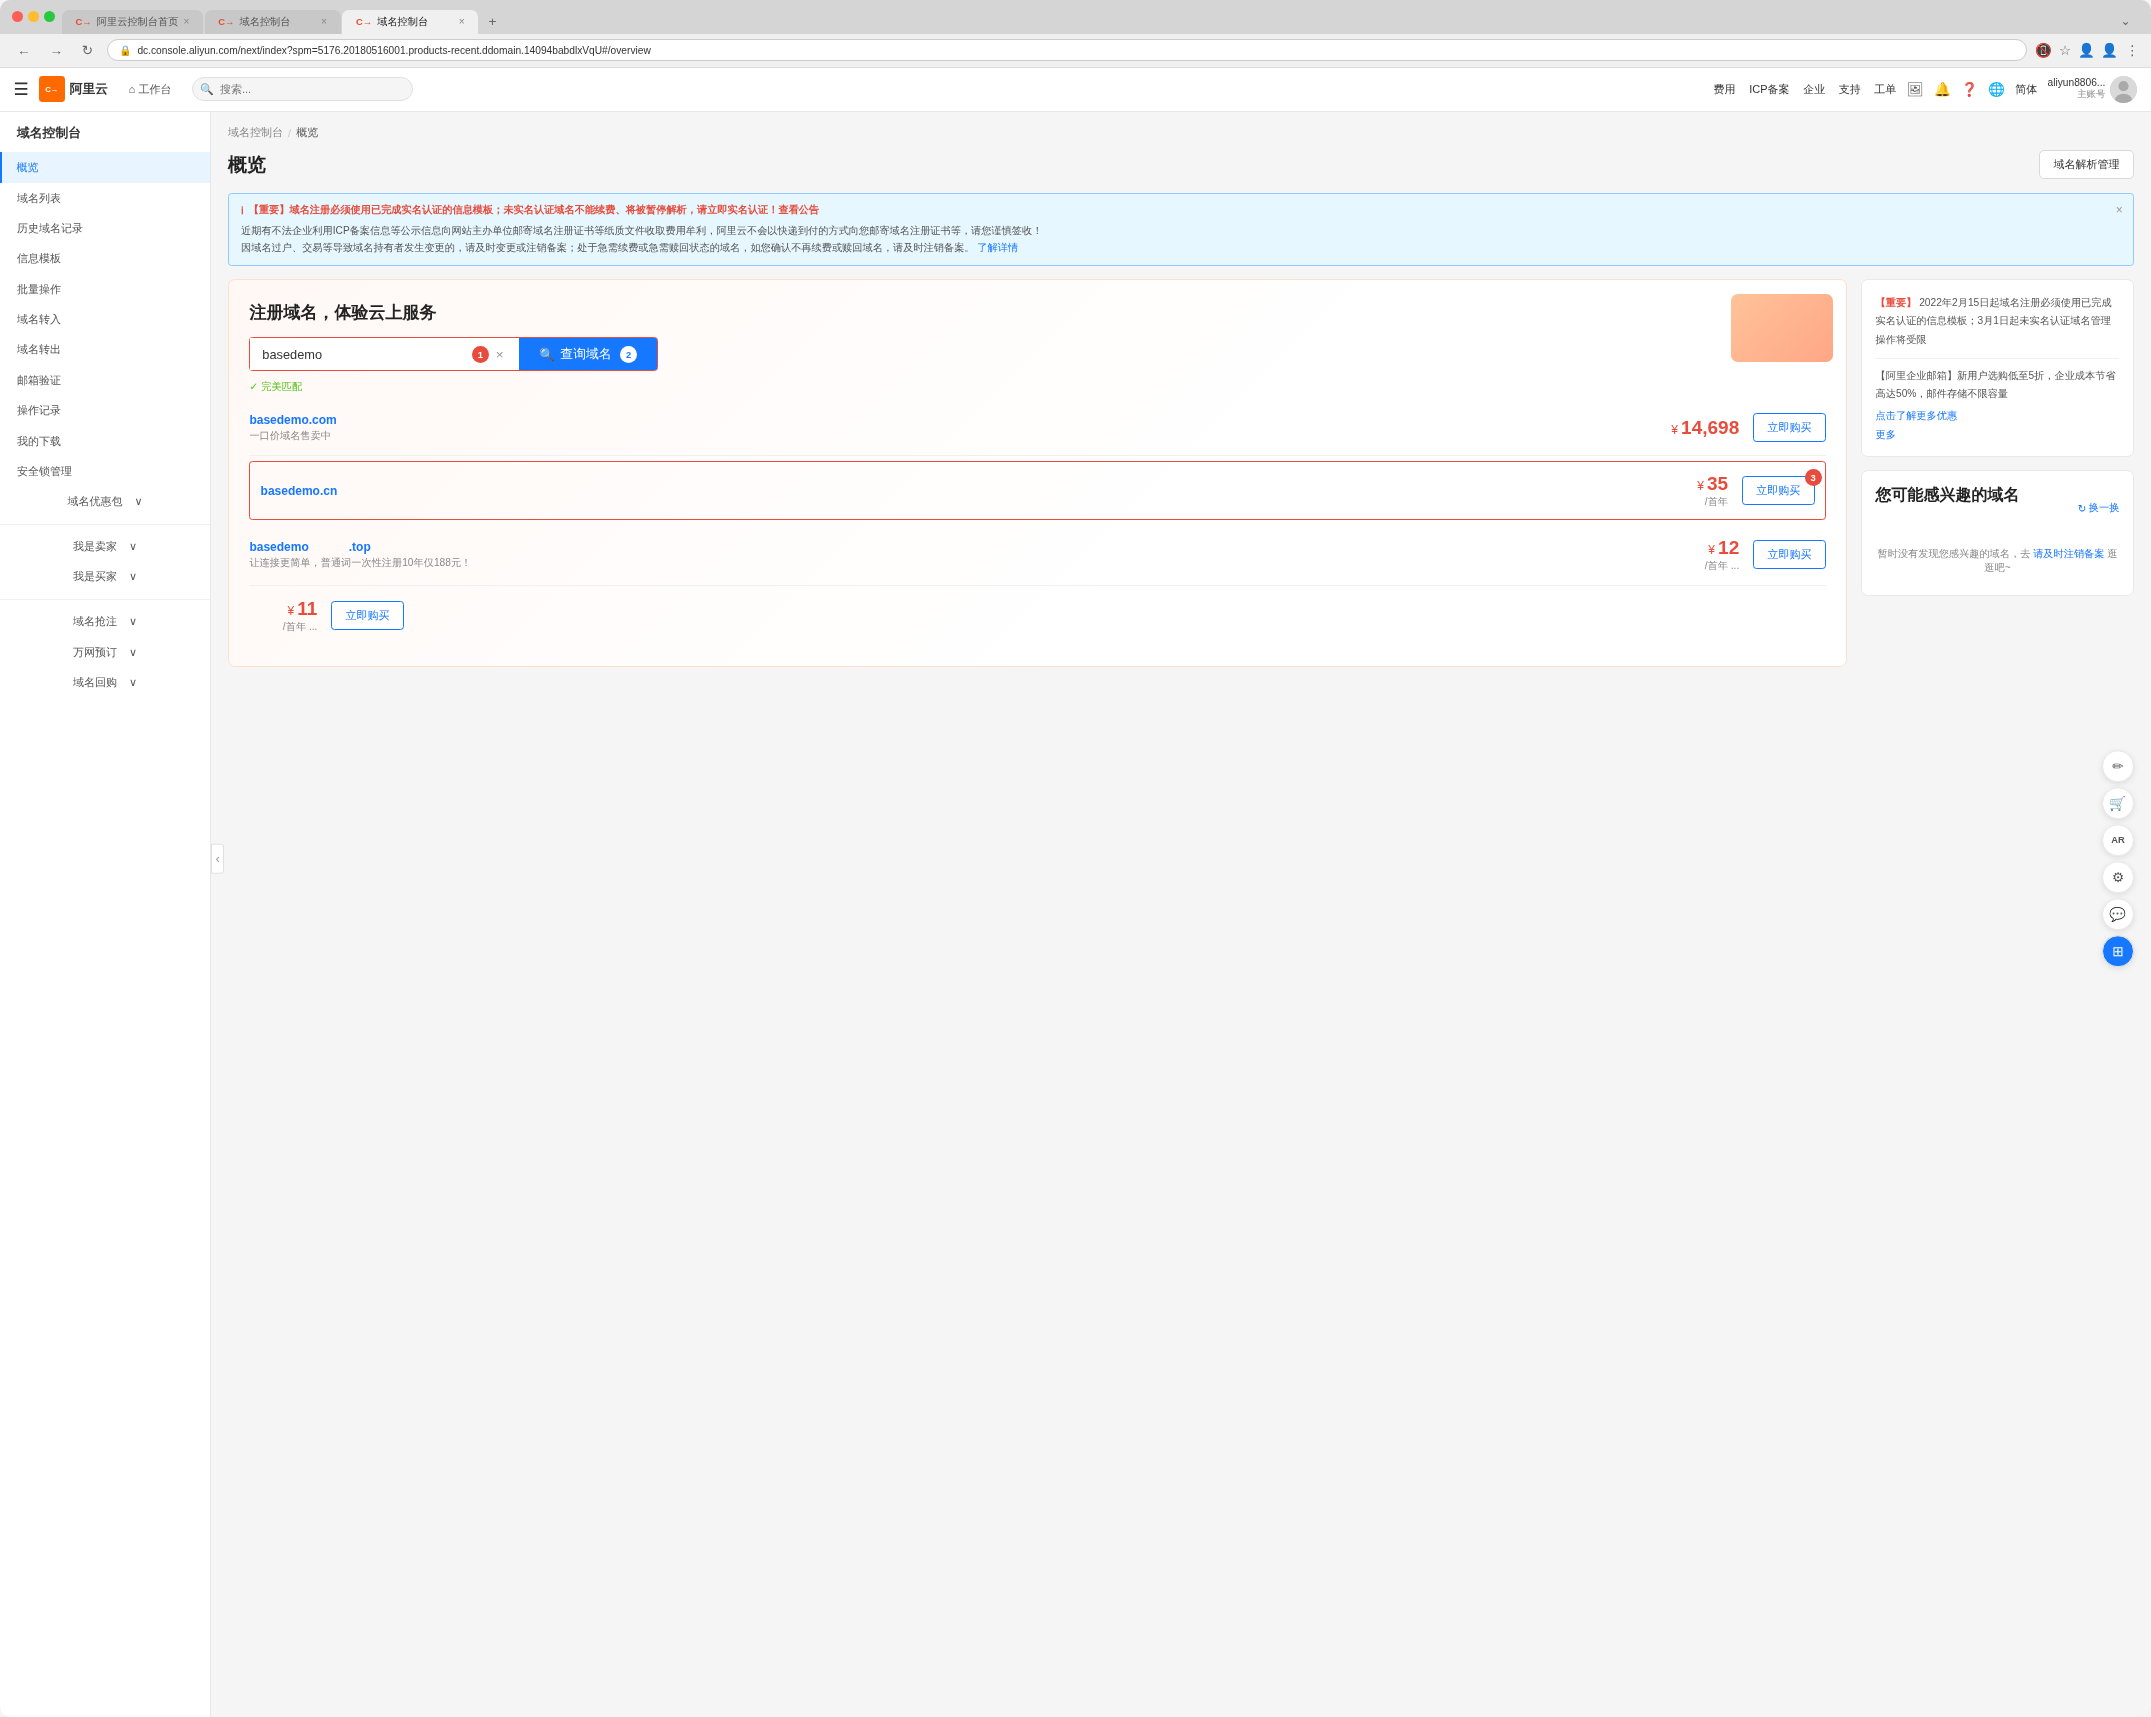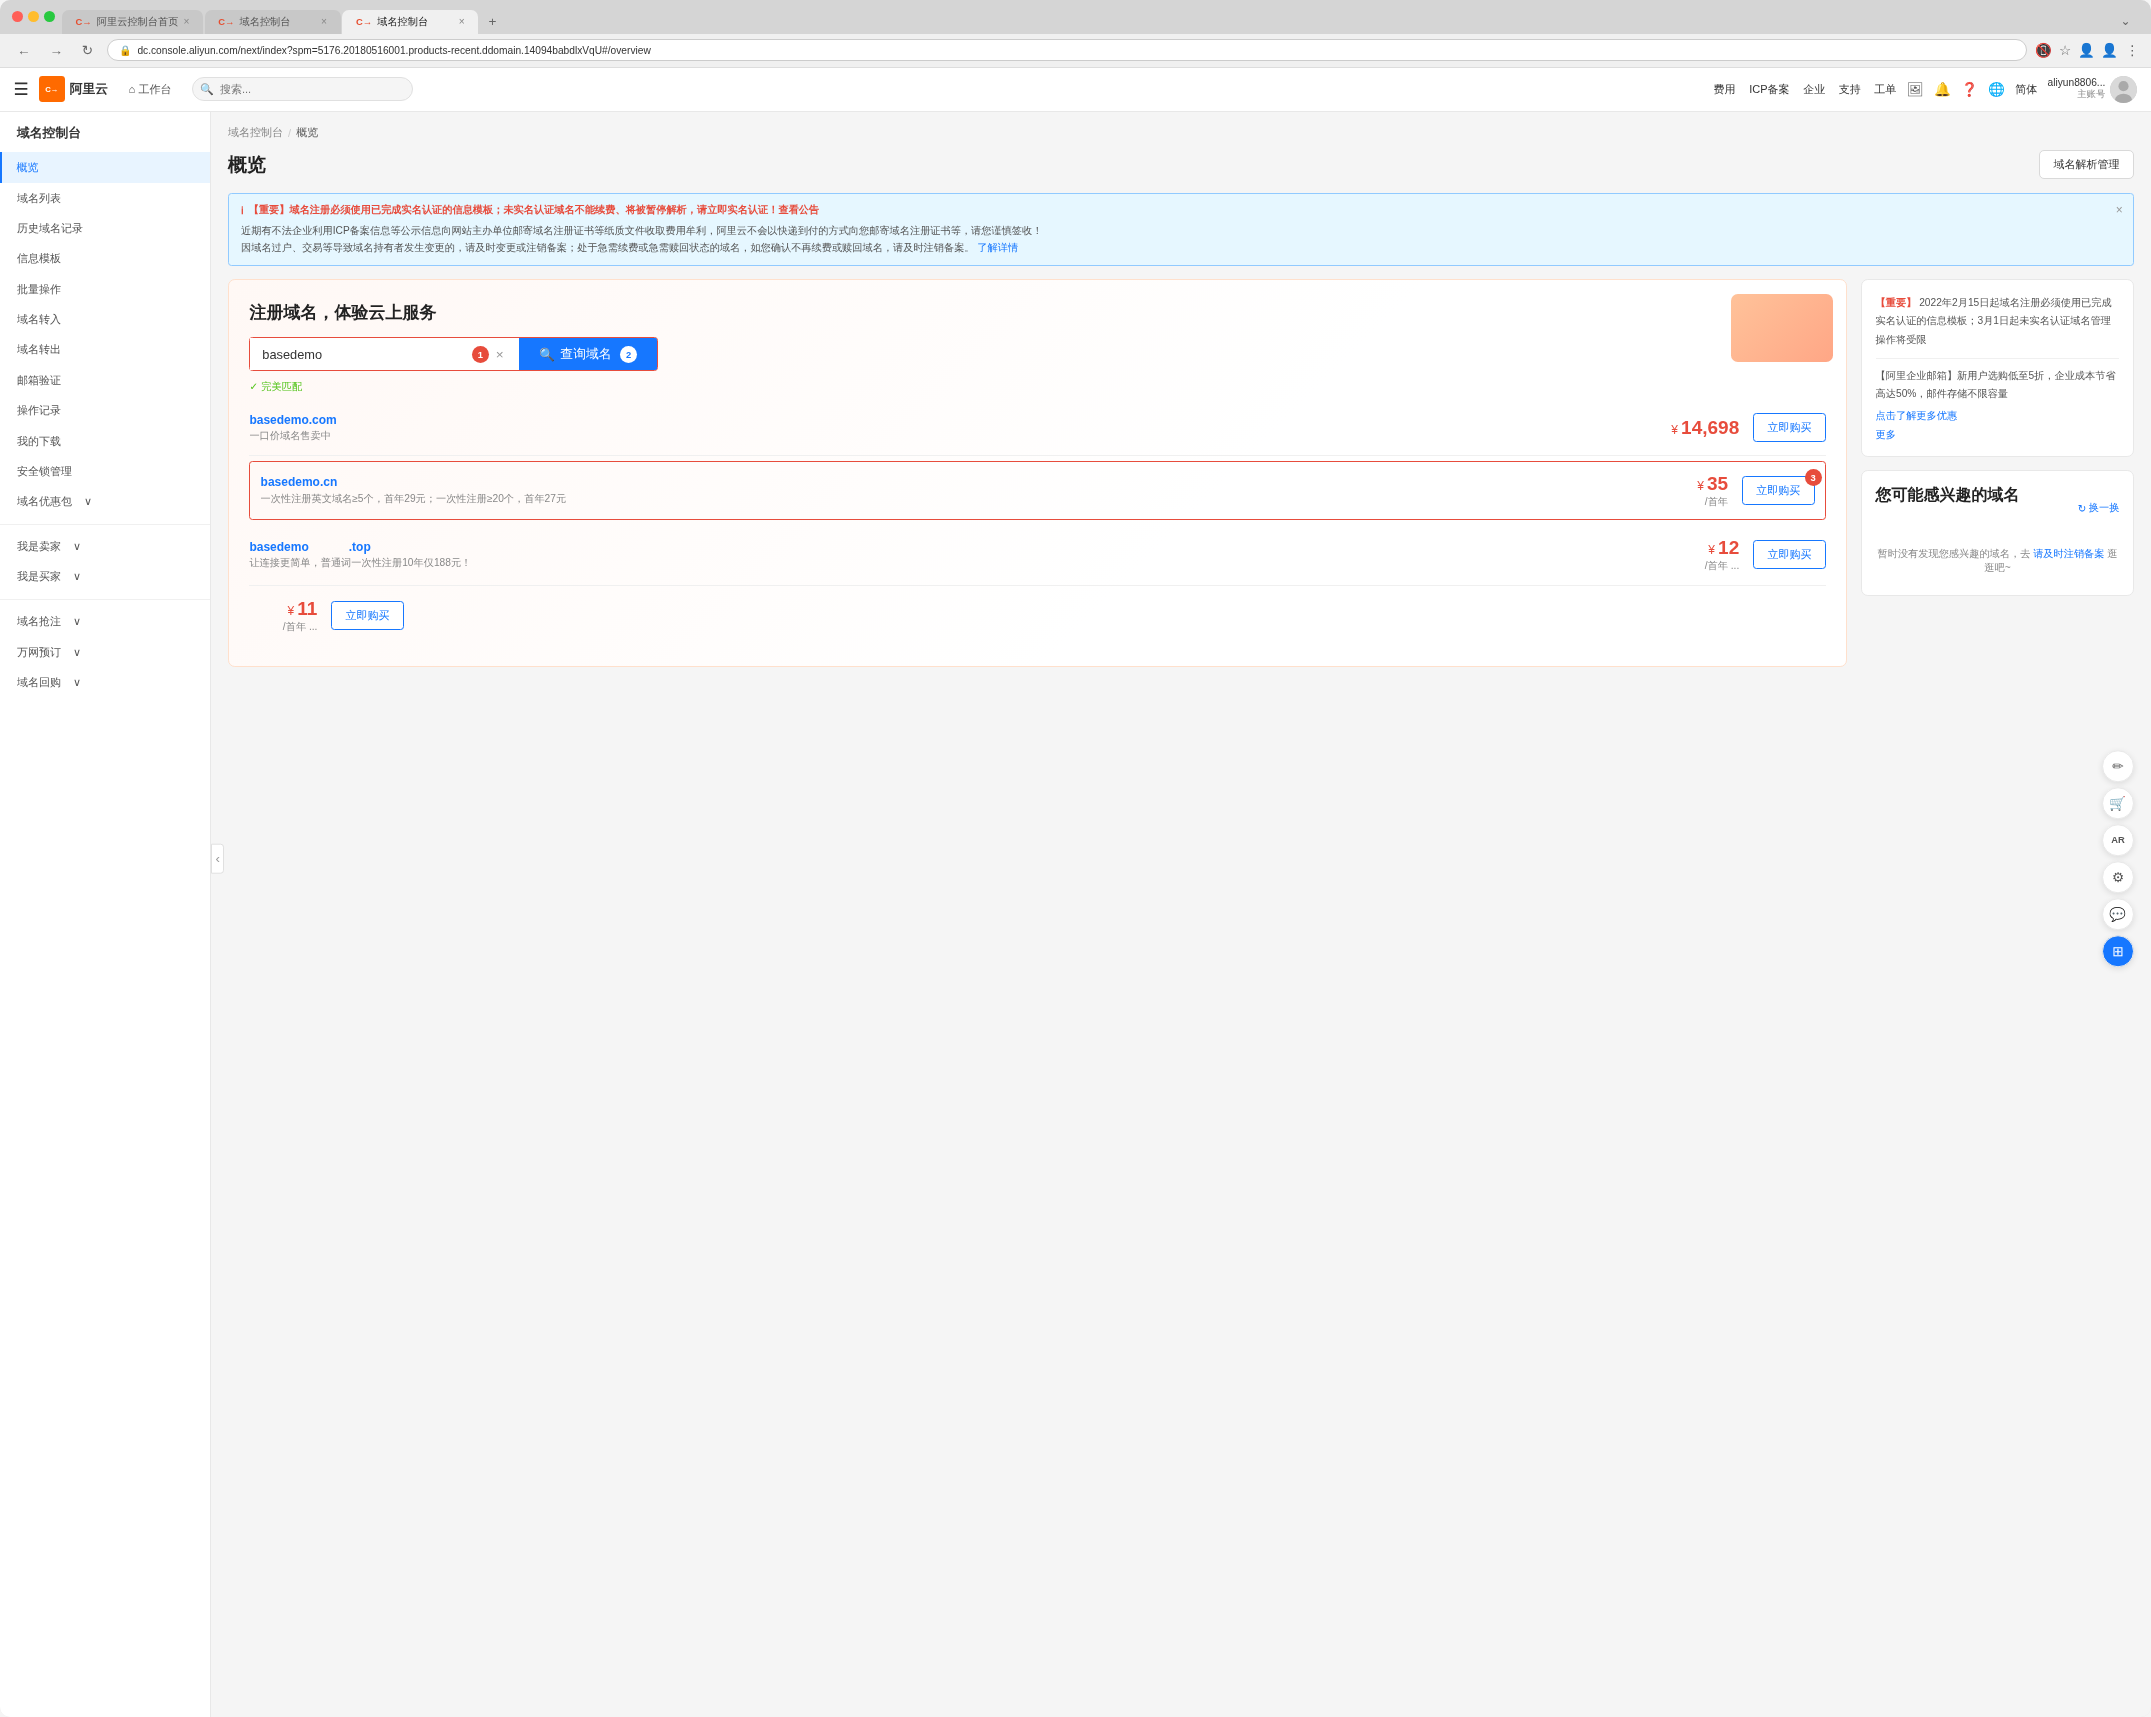--- a/index.html
+++ b/index.html
@@ -47,21 +47,21 @@
 
     
     .main-layout { display: flex; background: #f5f5f5; min-height: calc(100vh - 44px - 68px); }
 
     
     .sidebar { width: 211px; background: white; padding: 13.6px 0; border-right: 0.9px solid #e8e8e8; min-height: 100%; flex-shrink: 0; }
     .sidebar-title { font-size: 12.8px; font-weight: bold; color: #333; padding: 0 17px 10.2px; }
     .sidebar-item { padding: 7.7px 17px; font-size: 11px; color: #555; cursor: pointer; display: flex; align-items: center; justify-content: space-between; }
     .sidebar-item.active { background: #e8f4ff; color: #1677ff; font-weight: 500; border-left: 2.6px solid #1677ff; padding-left: 14.5px; }
     .sidebar-divider { height: 0.9px; background: #f0f0f0; margin: 6.8px 0; }
-    .sidebar-collapse { display: flex; align-items: center; justify-content: flex-start; padding: 7.7px 17px; cursor: pointer; color: #555; font-size: 11px; gap: 12px; }
+    .sidebar-collapse { display: flex; align-items: center; justify-content: center; padding: 7.7px 17px; cursor: pointer; color: #555; font-size: 11px; gap: 12px; }
 
     
     .content { flex: 1; padding: 13.6px 17px; overflow: auto; }
     .breadcrumb { font-size: 11px; color: #888; margin-bottom: 10.2px; display: flex; align-items: center; gap: 5.1px; }
     .breadcrumb-link { color: #888; cursor: pointer; }
     .breadcrumb-sep { color: #ccc; }
     .breadcrumb-current { color: #555; }
     .page-title-row { display: flex; align-items: center; justify-content: space-between; margin-bottom: 13.6px; }
     .page-title { font-size: 19px; font-weight: bold; color: #222; }
     .dns-manage-btn { background: white; border: 0.9px solid #d9d9d9; border-radius: 5px; padding: 6px 13.6px; font-size: 11px; color: #333; cursor: pointer; }
@@ -350,21 +350,20 @@
                   <button class="buy-btn">立即购买</button>
                 </div>
               </div>
 
               <div style="border: 1.7px solid #e74c3c; border-radius: 3.4px; padding: 10.2px; margin: 5.1px 0;">
                 <div style="display:flex;align-items:center;">
                   <div class="domain-name-col">
                     <div class="domain-name">
                       <span>basedemo</span><span style="color:#1677ff;">.cn</span>
                     </div>
-                    <div class="domain-desc">一次性注册英文域名≥5个，首年29元；一次性注册≥20个，首年27元</div>
                   </div>
                   <div style="margin: 0 13.6px; text-align:right;">
                     <div>
                       <span style="font-size:12px;color:#e74c3c;">¥</span>
                       <span style="font-size:19px;color:#e74c3c;font-weight:bold;">35</span>
                     </div>
                     <div style="font-size:10.2px;color:#888;">/首年</div>
                   </div>
                   <div style="position:relative;">
                     <button class="buy-btn">立即购买</button>

